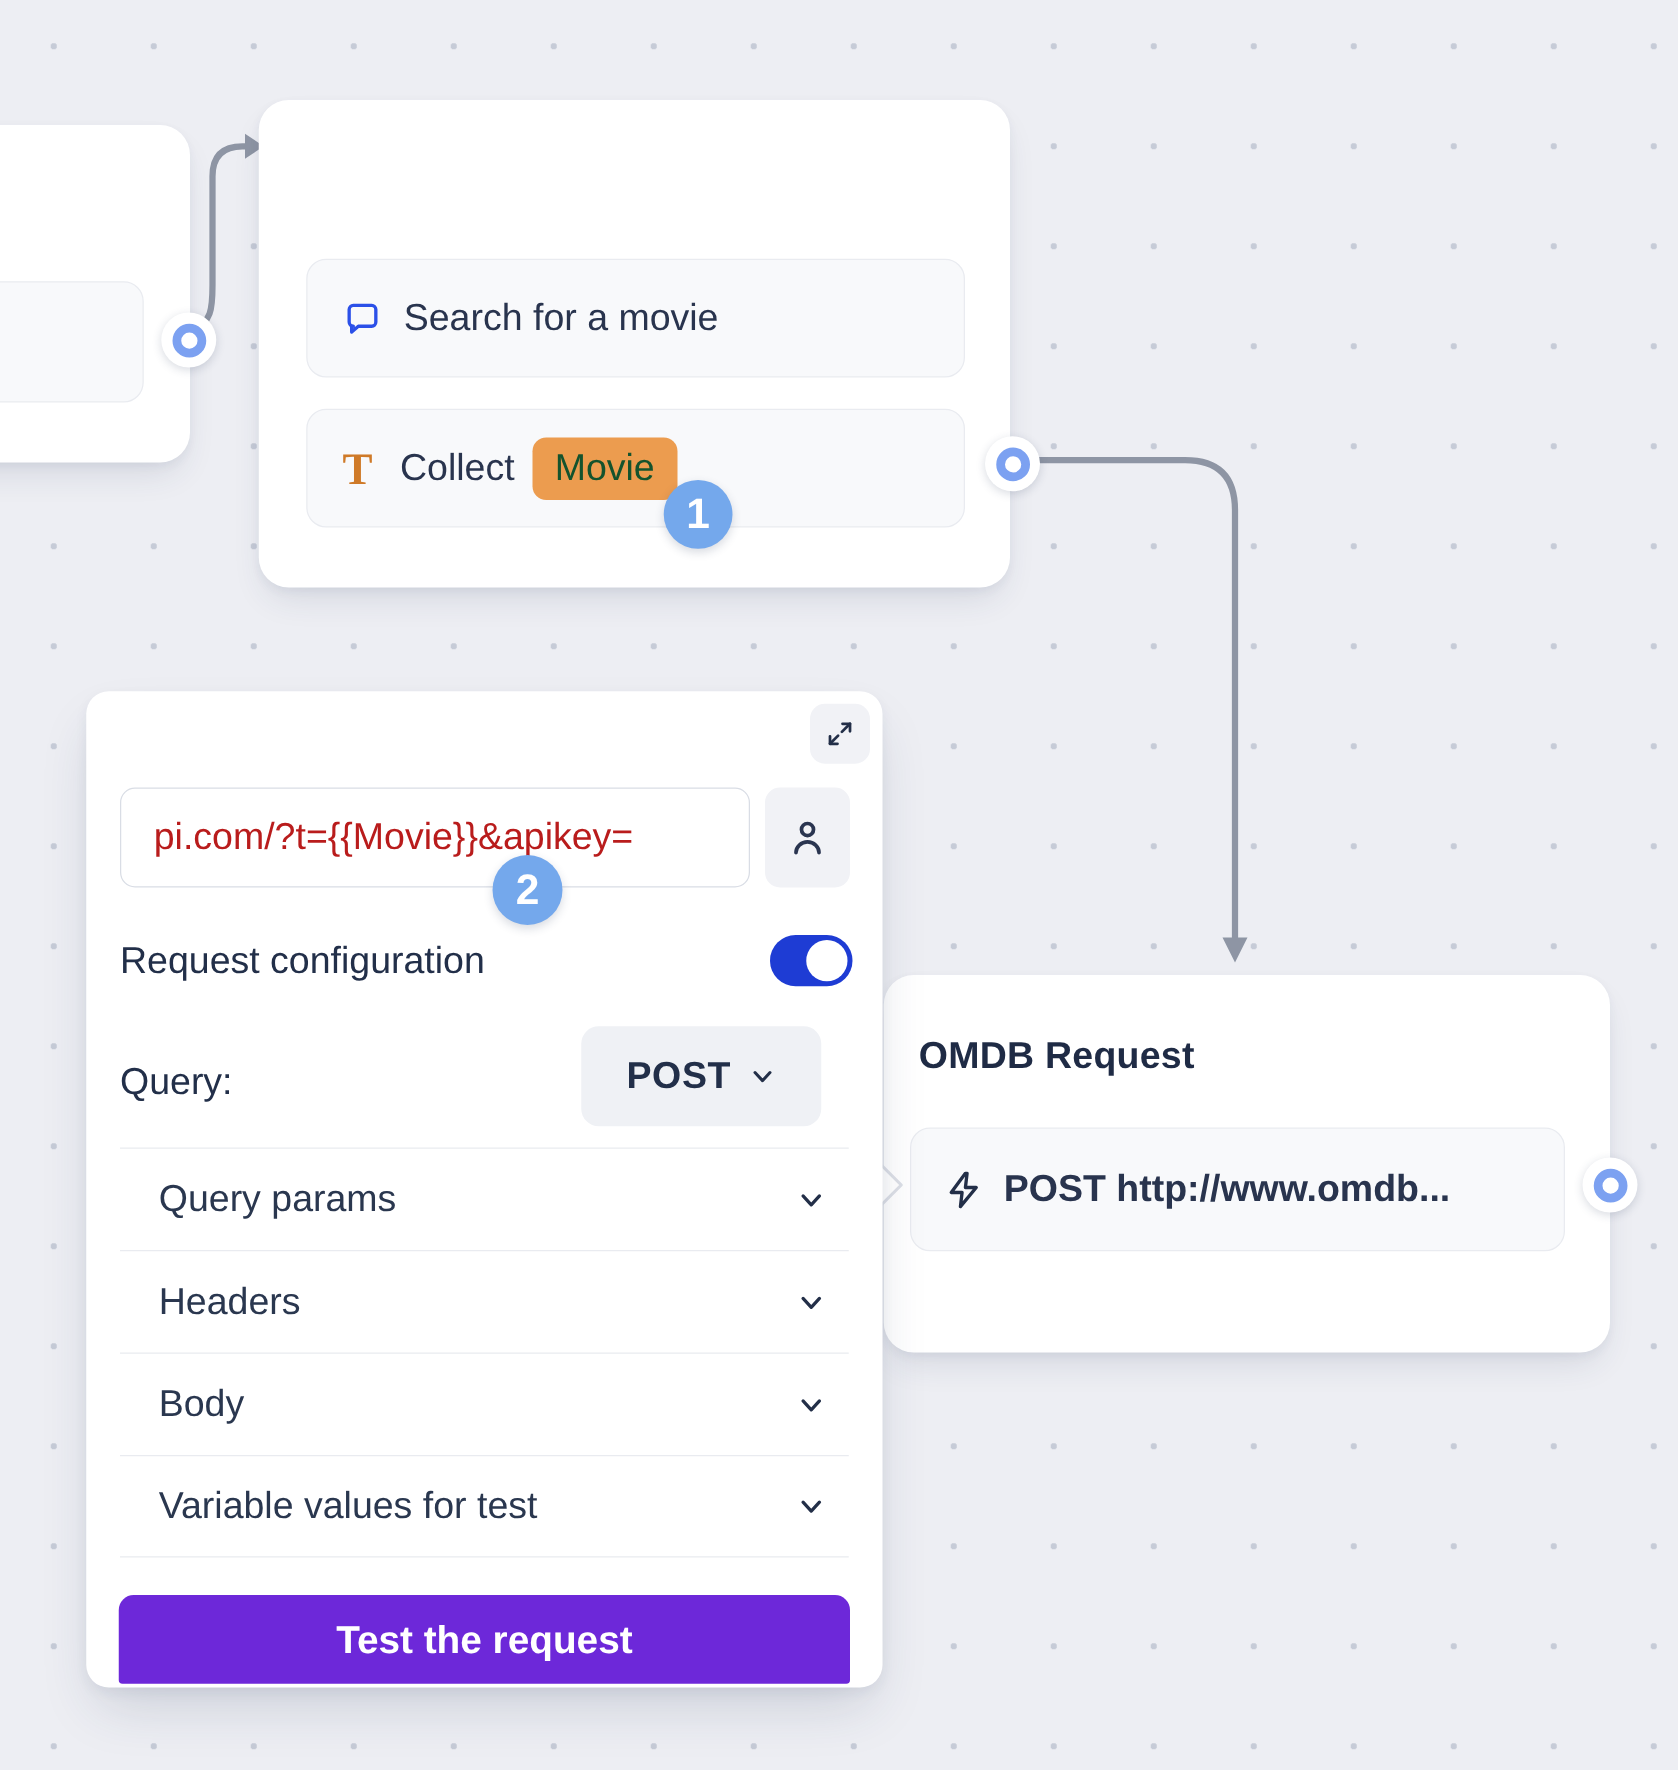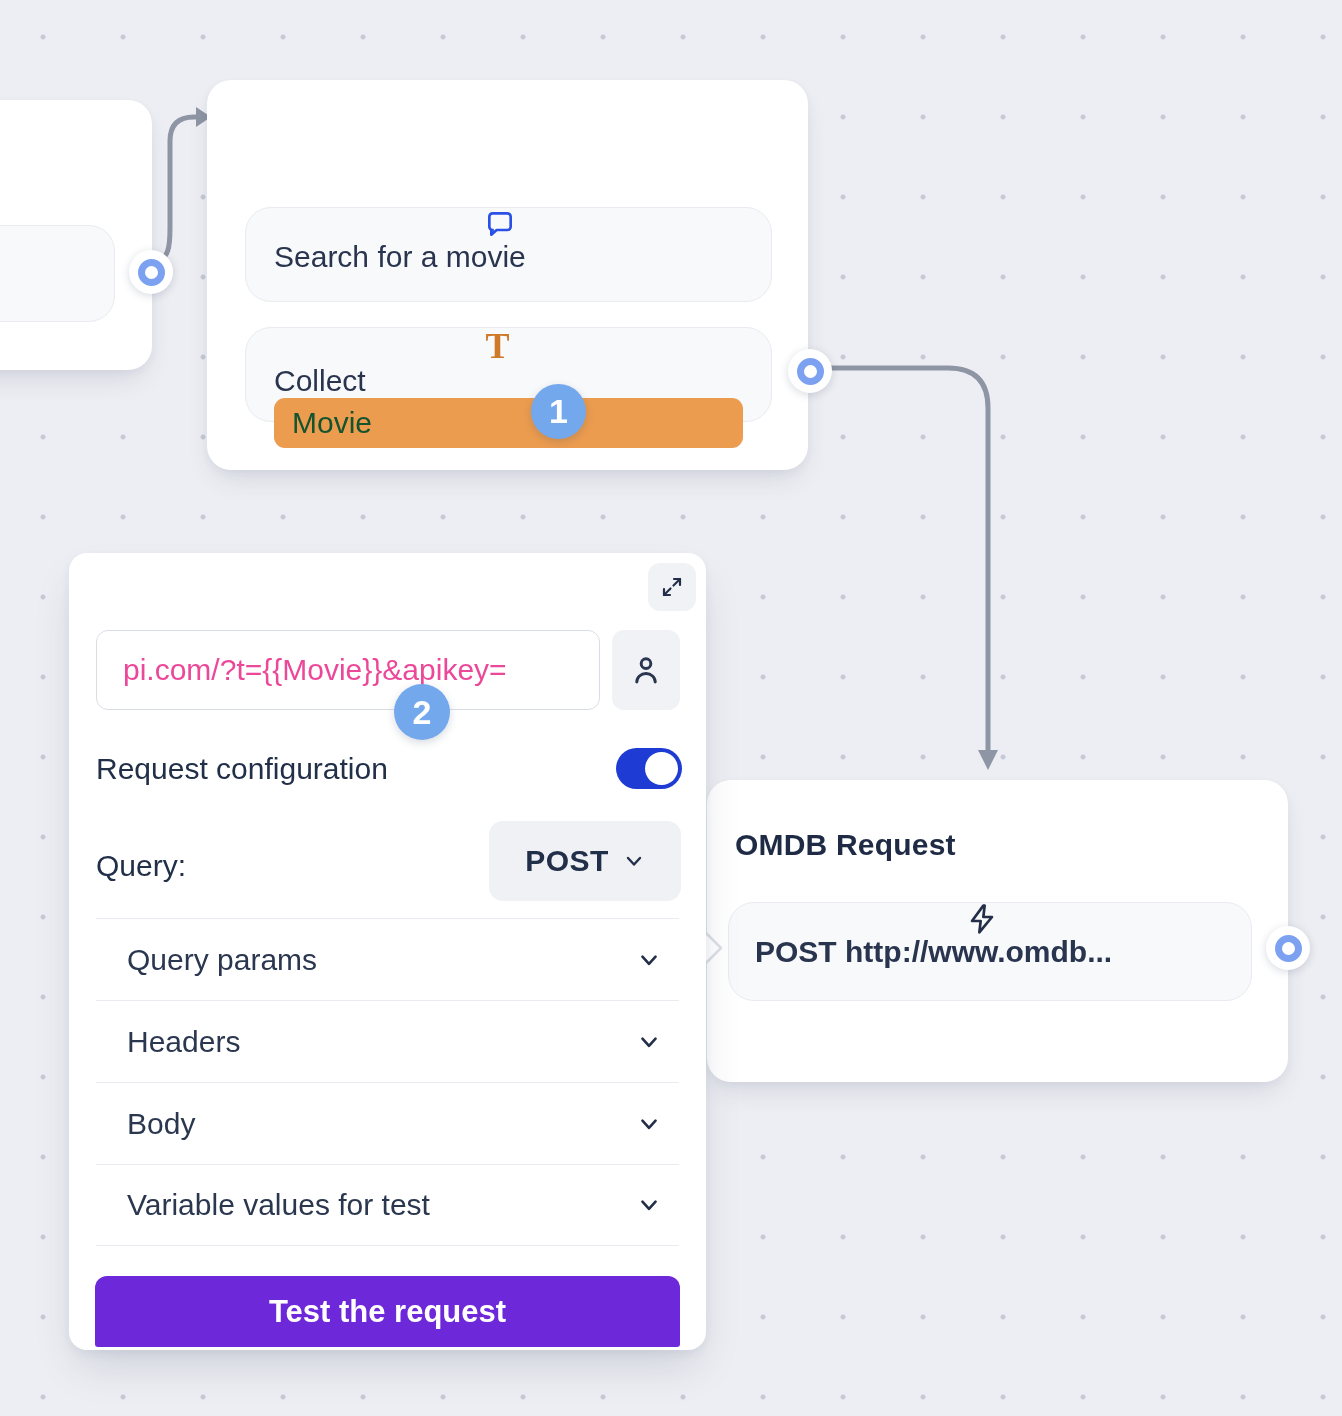--- a/index.html
+++ b/index.html
@@ -13,22 +13,22 @@
   }
   .node-card{
     position:absolute;background:#ffffff;border-radius:24px;
     box-shadow:0 14px 28px -8px rgba(40,55,90,.14),0 3px 8px rgba(40,55,90,.05);
     z-index:2;
   }
   .node-title{
     font-size:30px;font-weight:700;color:#1f2b45;letter-spacing:.2px;
   }
   .node-item{
-    position:absolute;background:#f8f9fb;border:1.5px solid #e9ebf0;border-radius:26px;
-    display:flex;box-sizing:border-box;flex-direction:column;
+    position:absolute;background:#f8f9fb;border:1.5px solid #e9ebf0;border-radius:16px;
+    display:flex;align-items:center;box-sizing:border-box;
   }
   .item-label{font-size:30px;color:#29344e;}
   .icon{display:inline-flex;align-items:center;justify-content:center;flex:0 0 auto;}
   .t-icon{font-family:"Liberation Serif","DejaVu Serif",serif;font-size:36px;font-weight:600;color:#cf7a28;line-height:1;}
   .var-badge{
     background:#ec9c4f;color:#14532d;font-size:30px;line-height:1;
     padding:10px 18px;border-radius:11px;
   }
   .step-badge{
     position:absolute;background:#74a8ec;color:#ffffff;border-radius:50%;
@@ -55,31 +55,31 @@
   }
   .sq-btn{
     position:absolute;background:#f1f2f6;border-radius:12px;
     display:flex;align-items:center;justify-content:center;
   }
   .url-input{
     position:absolute;left:27px;top:77px;width:504px;height:80px;box-sizing:border-box;
     background:#ffffff;border:1.5px solid #d9dde5;border-radius:12px;
     display:flex;align-items:center;padding:0 26px;overflow:hidden;
   }
-  .url-text{font-size:30px;color:#ec4899;white-space:nowrap;}
+  .url-text{font-size:30px;color:#b91c1c;white-space:nowrap;}
   .row-label{font-size:30px;color:#222f49;}
   .toggle{
     position:absolute;left:547px;top:195px;width:66px;height:41px;border-radius:21px;
     background:#1e3cd4;
   }
   .toggle-knob{
     position:absolute;right:4px;top:4px;width:33px;height:33px;border-radius:50%;background:#ffffff;
   }
   .method-select{
-    position:absolute;left:420px;top:268px;width:192px;height:80px;background:#eff1f5;border-radius:14px;
+    position:absolute;left:396px;top:268px;width:192px;height:80px;background:#eff1f5;border-radius:14px;
     display:flex;align-items:center;justify-content:center;gap:14px;
   }
   .method-value{font-size:30px;font-weight:600;color:#222f49;letter-spacing:.5px;}
   .sections{position:absolute;left:27px;top:365px;width:583px;}
   .section-row{
     height:82px;border-top:1.5px solid #e9ebf0;display:flex;align-items:center;
     justify-content:space-between;padding:0 18px 0 31px;box-sizing:border-box;gap:32px;
   }
   .section-row:last-of-type{border-bottom:1.5px solid #e9ebf0;}
   .section-label{font-size:30px;color:#2a374f;}

